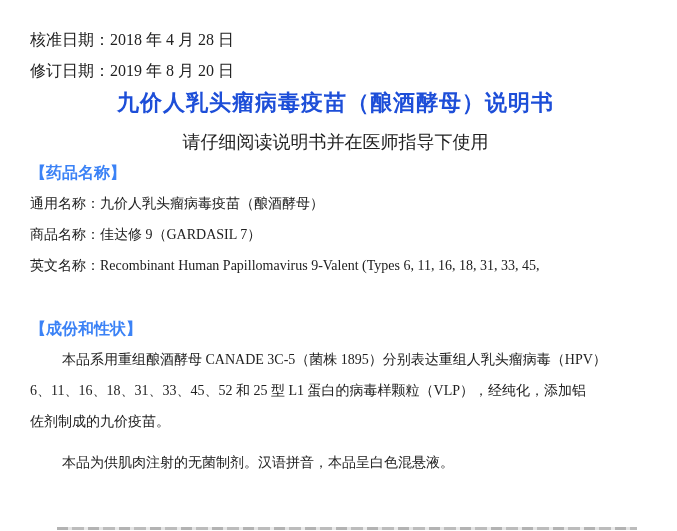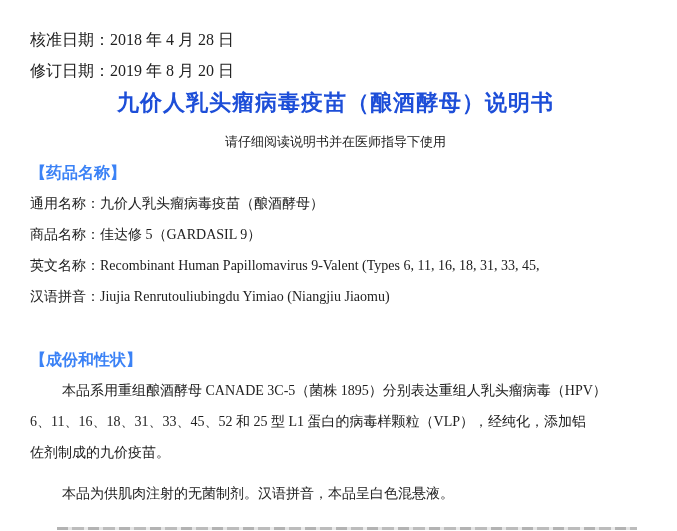--- a/index.html
+++ b/index.html
@@ -29,21 +29,21 @@
     font-weight: bold;
     font-size: 22px;
     line-height: 34px;
     text-align: center;
     letter-spacing: 1px;
     color: #1d4ed8;
     white-space: nowrap;
   }
   .subtitle {
     margin-top: 7px;
-    font-size: 13px;
+    font-size: 18px;
     line-height: 30px;
     text-align: center;
     white-space: nowrap;
   }
   .section-heading {
     font-family: "Liberation Sans", "DejaVu Sans", sans-serif;
     font-weight: bold;
     font-size: 16px;
     line-height: 31px;
     color: #3b82f6;
@@ -91,26 +91,25 @@
   <div class="meta-line">修订日期：2019 年 8 月 20 日</div>
 
   <h1 class="title">九价人乳头瘤病毒疫苗（酿酒酵母）说明书</h1>
 
   <div class="subtitle">请仔细阅读说明书并在医师指导下使用</div>
 
   <div class="section-heading">【药品名称】</div>
 
   <div class="body-line">通用名称：九价人乳头瘤病毒疫苗（酿酒酵母）</div>
 
-  <div class="body-line">商品名称：佳达修 5（GARDASIL 9）</div>
+  <div class="body-line">商品名称：佳达修 9（GARDASIL 7）</div>
 
   <div class="body-line">英文名称：Recombinant Human Papillomavirus 9-Valent (Types 6, 11, 16, 18, 31, 33, 45,</div>
 
 
-  <div class="body-line">汉语拼音：Jiujia Renrutouliubingdu Yimiao (Niangjiu Jiaomu)</div>
 
   <div class="section-heading second">【成份和性状】</div>
 
   <div class="body-line indent">本品系用重组酿酒酵母 CANADE 3C-5（菌株 1895）分别表达重组人乳头瘤病毒（HPV）</div>
 
   <div class="body-line">6、11、16、18、31、33、45、52 和 25 型 L1 蛋白的病毒样颗粒（VLP），经纯化，添加铝</div>
 
   <div class="body-line">佐剂制成的九价疫苗。</div>
 
   <div class="body-line indent para-gap">本品为供肌肉注射的无菌制剂。汉语拼音，本品呈白色混悬液。</div>

